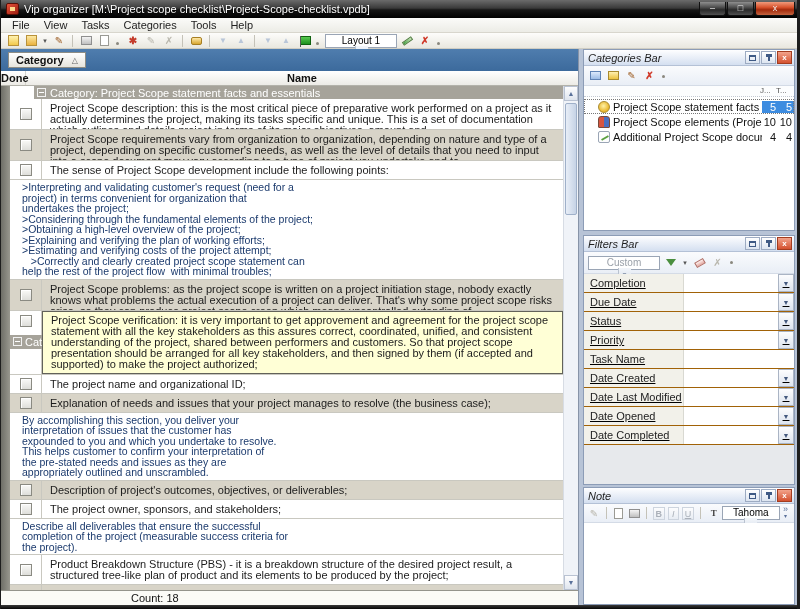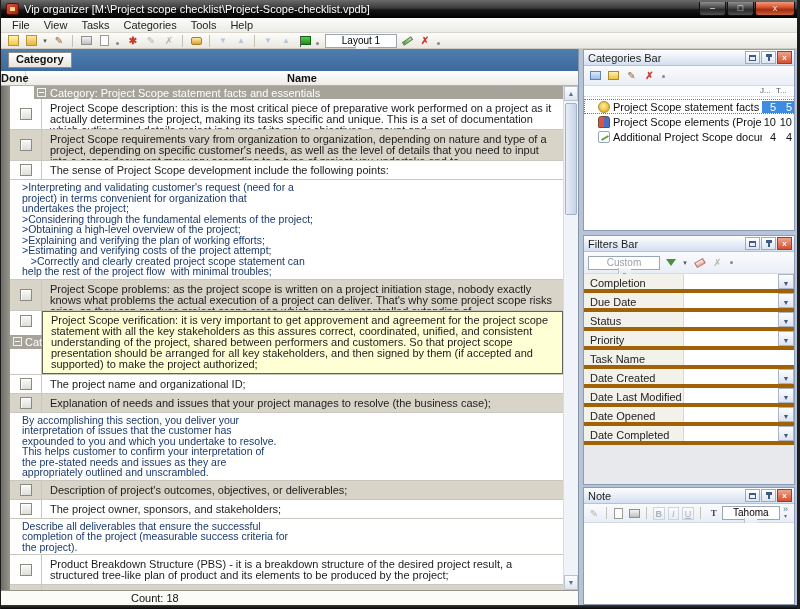--- a/index.html
+++ b/index.html
@@ -42,21 +42,21 @@
   .gl-x { color:#d03a2a; font-weight:bold; font-size:10px; }
   .combo { height:14px; background:#fff; border:1px solid #9aa5b5; display:flex; align-items:center; font-size:10px;flex-direction:column; }
   .combo .cval { padding:0 4px; flex:1; white-space:nowrap; }
   .combo .carr { width:13px; height:100%; border-left:1px solid #b9c2cf; background:linear-gradient(#f3f6fa,#d8e0ec); text-align:center; font-size:7px; color:#45597a; line-height:13px; }
   .layout-combo { width:72px; }
 
   
   .main { flex:1; display:flex; min-height:0; }
   .left-pane { width:578px; flex:none; display:flex; flex-direction:column; border-right:1px solid #8794a8; background:#fff; }
   .groupby-bar { height:22px; background:linear-gradient(#4f7dae,#3c6a9c); flex:none; padding:3px 0 0 7px; }
-  .group-chip { display:inline-flex; align-items:center; gap:8px; height:16px; padding:0 7px; background:linear-gradient(#ffffff,#e6e4dc); border:1px solid #8e8d85; font-weight:bold; color:#111;flex-direction:column; }
+  .group-chip { display:inline-flex; align-items:center; gap:8px; height:16px; padding:0 7px; background:linear-gradient(#ffffff,#e6e4dc); border:1px solid #8e8d85; font-weight:bold; color:#111; }
   .sort-tri { font-size:8px; color:#666; font-weight:normal; }
   .col-headers { height:15px; flex:none; background:linear-gradient(#ffffff,#ecebe6); border-bottom:1px solid #b3b2aa; display:flex; font-weight:bold; color:#111; }
   .ch-done { width:25px; text-align:center; line-height:14px; border-right:1px solid #d4d3cc; }
   .ch-name { flex:1; text-align:center; line-height:14px; }
 
   .list-body { flex:1; min-height:0; display:flex; position:relative; background:#fff; }
   .gutter { width:9px; flex:none; background:linear-gradient(90deg,#6e6e67,#98978e); }
   .rows { flex:1; min-width:0; overflow:hidden; }
 
   .trow { display:flex; border-bottom:1px solid #c9c8c0; }
@@ -78,21 +78,21 @@
   
   .vscroll { width:15px; flex:none; background:#f0f3f8; border-left:1px solid #d7dce4; display:flex; flex-direction:column; }
   .sb-btn { height:15px; flex:none; background:linear-gradient(#fdfdfe,#dfe5ee); border:1px solid #b9c2d2; color:#5a719a; font-size:7px; text-align:center; line-height:13px; }
   .sb-track { flex:1; position:relative; }
   .sb-thumb { position:absolute; left:1px; right:1px; top:2px; height:112px; background:linear-gradient(90deg,#e8eef7,#c6d3e6); border:1px solid #9fb0c9; border-radius:2px; }
 
   
   .right-pane { flex:1; background:#b7c3d6; padding:0 2px 0 4px; display:flex; flex-direction:column; min-width:0; }
   .panel { background:#fff; border:1px solid #8c9cb6; display:flex; flex-direction:column; min-height:0; }
   .panel-title { height:16px; flex:none; background:linear-gradient(#fefeff,#d4dff0); border-bottom:1px solid #b4c1d6; display:flex; align-items:center; padding:0 2px 0 4px; color:#1e1e1e; }
-  .panel-title .pt-text { flex:1; }
+  .panel-title .pt-text { flex:1;font-style:italic; }
   .pt-btn { width:15px; height:13px; margin-left:1px; border:1px solid #9dabc2; background:linear-gradient(#ffffff,#dde5f1); display:flex; align-items:center; justify-content:center; font-size:8px; color:#3f5a85; }
   .pt-btn.close { background:linear-gradient(#f2a38b,#d4512f); color:#fff; border-color:#a33c1f; font-weight:bold; }
   .pt-restore { width:7px; height:6px; border:1px solid #3f5a85; border-top-width:2px; }
   .pt-pin { width:2px; height:7px; background:#3f5a85; position:relative; }
   .pt-pin::before{ content:""; position:absolute; top:0; left:-2px; width:6px; height:3px; background:#3f5a85; }
   .panel-toolbar { height:20px; flex:none; background:linear-gradient(#fafbfd,#e9eef6); border-bottom:1px solid #d4dbe6; display:flex; align-items:center; gap:3px; padding:0 4px; }
   .pti { width:15px; height:14px; display:flex; align-items:center; justify-content:center; font-size:9px; }
   .gl-foldnew { width:11px; height:9px; background:linear-gradient(#dceafc,#9cbce6); border:1px solid #5f83b5; }
   .gl-foldadd { width:11px; height:9px; background:linear-gradient(#fff0b0,#ecc23f); border:1px solid #a98a2e; }
   .gl-eraser { width:10px; height:6px; background:linear-gradient(#fef0ee,#e4a8a0); border:1px solid #b06a60; transform:rotate(-30deg); }
@@ -108,21 +108,21 @@
   .ci-bulb { background:radial-gradient(circle at 45% 40%, #fff2a8, #e8b429 70%); border:1px solid #a98a2e; border-radius:50%; }
   .ci-people { background:linear-gradient(90deg,#d85540 50%,#4a6fc0 50%); border:1px solid #7a4a3a; border-radius:3px 3px 1px 1px; }
   .ci-doc { background:#fdfdfd; border:1px solid #9aa5b5; position:relative; }
   .ci-doc::after { content:""; position:absolute; left:2px; top:5px; width:8px; height:2px; background:#5aa040; transform:rotate(-30deg); }
   .cat-label { flex:1; min-width:0; white-space:nowrap; overflow:hidden; color:#111; }
   .cat-c1,.cat-c2 { width:16px; flex:none; text-align:right; padding-right:2px; color:#111; }
   .cat-item.selected .cat-c1, .cat-item.selected .cat-c2 { background:#3d8ce0; color:#fff; }
 
   
   .flt-rows { flex:none; }
-  .flt-row { height:19px; display:flex; border-bottom:4px solid #a16207; background:#fff; }
+  .flt-row { height:19px; display:flex; border-bottom:1px solid #a16207; background:#fff;text-decoration:underline; }
   .flt-label { width:100px; flex:none; background:#f2f1ea; border-right:1px solid #d9d9d2; padding:3px 0 0 6px; color:#222; white-space:nowrap; overflow:hidden; }
   .flt-value { flex:1; background:#fff; }
   .flt-arrow { width:16px; flex:none; border:1px solid #aab4c4; background:linear-gradient(#fdfdfe,#dde4ef); color:#44597e; font-size:7px; text-align:center; line-height:17px; }
   .flt-rest { flex:1; background:#e7e9ec; }
   .combo.custom { width:72px; }
   .combo.custom .cval { color:#9aa0a8; }
 
   
   .note-toolbar { height:19px; }
   .fmt-btn { width:14px; height:13px; border:1px solid #cdd4de; background:linear-gradient(#fcfcfd,#e8edf4); color:#aab0b9; text-align:center; line-height:12px; font-size:9px; }

